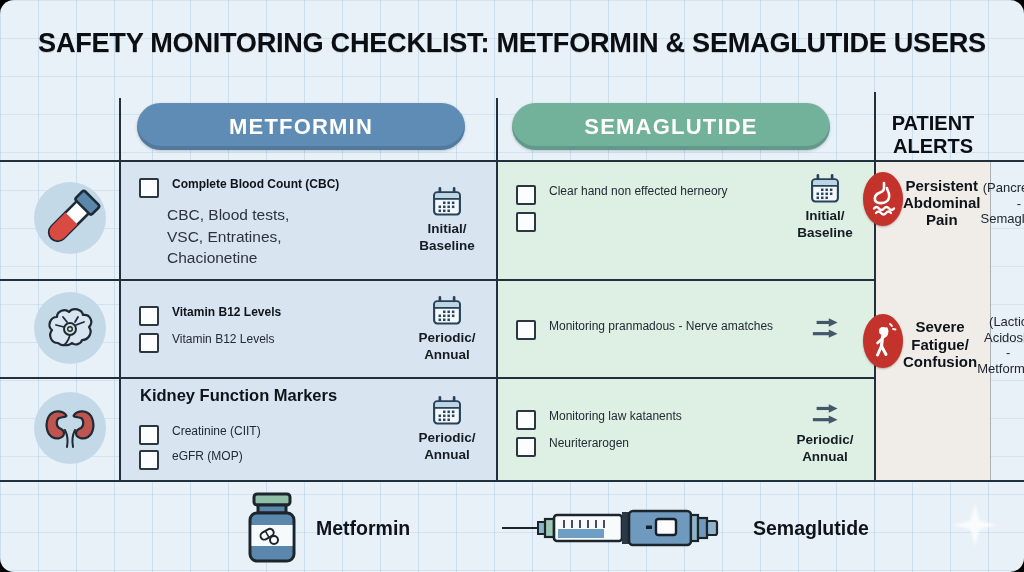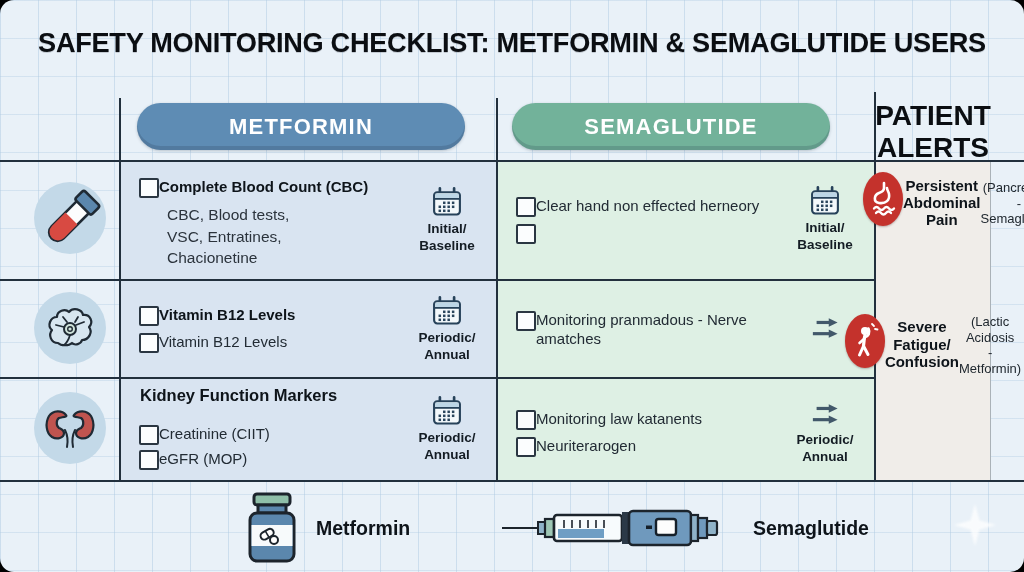--- a/index.html
+++ b/index.html
@@ -21,36 +21,36 @@
     text-shadow:0 1px 0 rgba(20,30,40,.18);
   }
   .pill{
     height:47px;border-radius:24px;display:flex;align-items:center;justify-content:center;
     color:#fff;font-weight:800;font-size:22px;letter-spacing:1.2px;
     box-shadow:inset 0 -4px 0 rgba(25,45,65,.18), 0 1px 3px rgba(30,50,70,.25);
   }
   .pill-met{left:137px;top:103px;width:328px;background:#5e8cb4;}
   .pill-sem{left:512px;top:103px;width:318px;background:#72b29a;}
   .alerts-head{
-    left:872px;top:100px;width:122px;text-align:center;
-    font-size:28px;font-weight:800;line-height:1.15;white-space:pre-line;color:#0b0e12;
+    left:872px;top:112px;width:122px;text-align:center;
+    font-size:20px;font-weight:800;line-height:1.15;white-space:pre-line;color:#0b0e12;
   }
   
   .col-met{left:121px;top:161px;width:375px;height:320px;background:#d9e4f1;}
   .col-sem{left:498px;top:161px;width:376px;height:320px;background:#def0e4;}
   .alerts-panel{left:876px;top:161px;width:114px;height:320px;background:#f0ede9;border-right:1.5px solid #aab2b8;}
   
   .vl{width:2px;background:#22303d;}
   .hl{height:2px;background:#22303d;}
   
   .cell{display:flex;align-items:center;box-sizing:border-box;padding:0 4px 0 18px;}
   .cell-main{flex:1;min-width:0;}
   .sched{width:90px;flex:none;display:flex;flex-direction:column;align-items:center;gap:3px;}
   .sched-label{font-size:13.5px;font-weight:bold;text-align:center;line-height:1.25;white-space:pre-line;color:#141c24;}
-  .check-item{display:flex;gap:0;align-items:flex-start;margin:6px 0;font-size:15px;line-height:1.3;color:#222b34;}
+  .check-item{display:flex;gap:13px;align-items:flex-start;margin:6px 0;font-size:12px;line-height:1.3;color:#222b34;}
   .check-item.bold{font-weight:bold;color:#0e141a;}
   .check-item.bold .ci-text{white-space:nowrap;}
   .box{width:16px;height:16px;border:2.4px solid #2a3642;background:#fbfdfe;border-radius:2px;flex:none;margin-top:1px;}
   .sublines{margin:2px 0 0 28px;font-size:15.5px;line-height:1.38;color:#2b333c;}
   .m-heading{font-weight:bold;font-size:16.5px;color:#0e141a;margin:0 0 19px 1px;}
   
   .row-icon{left:33px;width:74px;height:74px;}
   
   .alert{width:140px;display:flex;flex-direction:row;align-items:center;text-align:center;}
   .alert-circle{width:54px;height:54px;border-radius:50%;background:#c4322c;display:flex;align-items:center;justify-content:center;margin-bottom:7px;box-shadow:0 1px 2px rgba(60,20,20,.3);}
@@ -140,21 +140,21 @@
           <rect x="8.5" y="25.5" width="2.8" height="2.8"></rect>
             <rect x="13.5" y="25.5" width="2.8" height="2.8"></rect>
             <rect x="18.5" y="25.5" width="2.8" height="2.8"></rect>
         </g>
       </svg>
       <div class="sched-label">Initial/
 Baseline</div>
     </div>
   </div>
 
-  <div class="abs cell" style="left:498px;top:174px;width:376px;height:91px;">
+  <div class="abs cell" style="left:498px;top:162px;width:376px;height:91px;">
     <div class="cell-main">
       <div class="check-item">
         <span class="box"></span>
         <span>Clear hand non effected herneory</span>
       </div>
       <div class="check-item">
         <span class="box"></span>
       </div>
     </div>
     <div class="sched">
@@ -299,21 +299,21 @@
         <path d="M11 29.5 q2.5 -3 5 0 t5 0 t5 0 t5 0" fill="none" stroke="#fff" stroke-width="2.3" stroke-linecap="round"></path>
         <path d="M13 34 q2.5 -3 5 0 t5 0 t5 0" fill="none" stroke="#fff" stroke-width="2.3" stroke-linecap="round"></path>
       </svg>
     </div>
     <div class="alert-title">Persistent
 Abdominal Pain</div>
     <div class="alert-sub">(Pancreatitis -
 Semaglutide)</div>
   </div>
 
-  <div class="abs alert" style="left:863px;top:312px;justify-content:center;">
+  <div class="abs alert" style="left:863px;top:312px;">
     <div class="alert-circle">
       <svg width="40" height="40" viewBox="0 0 40 40">
         <circle cx="20" cy="10" r="4" fill="#fff"></circle>
         <path d="M20 14 c-1 4 -1 7 -1.5 11" fill="none" stroke="#fff" stroke-width="3.2" stroke-linecap="round"></path>
         <path d="M19.5 16.5 C23.5 15.5 25.5 11.5 23.5 7.5" fill="none" stroke="#fff" stroke-width="2.6" stroke-linecap="round"></path>
         <path d="M19.5 17.5 l-5 4.5" fill="none" stroke="#fff" stroke-width="2.6" stroke-linecap="round"></path>
         <path d="M18.5 25 l-4 9 M18.5 25 l4.5 8.5" fill="none" stroke="#fff" stroke-width="3" stroke-linecap="round"></path>
         <path d="M27 3 l2 2 M30 8 l2.5 .5" fill="none" stroke="#fff" stroke-width="1.8" stroke-linecap="round"></path>
       </svg>
     </div>

